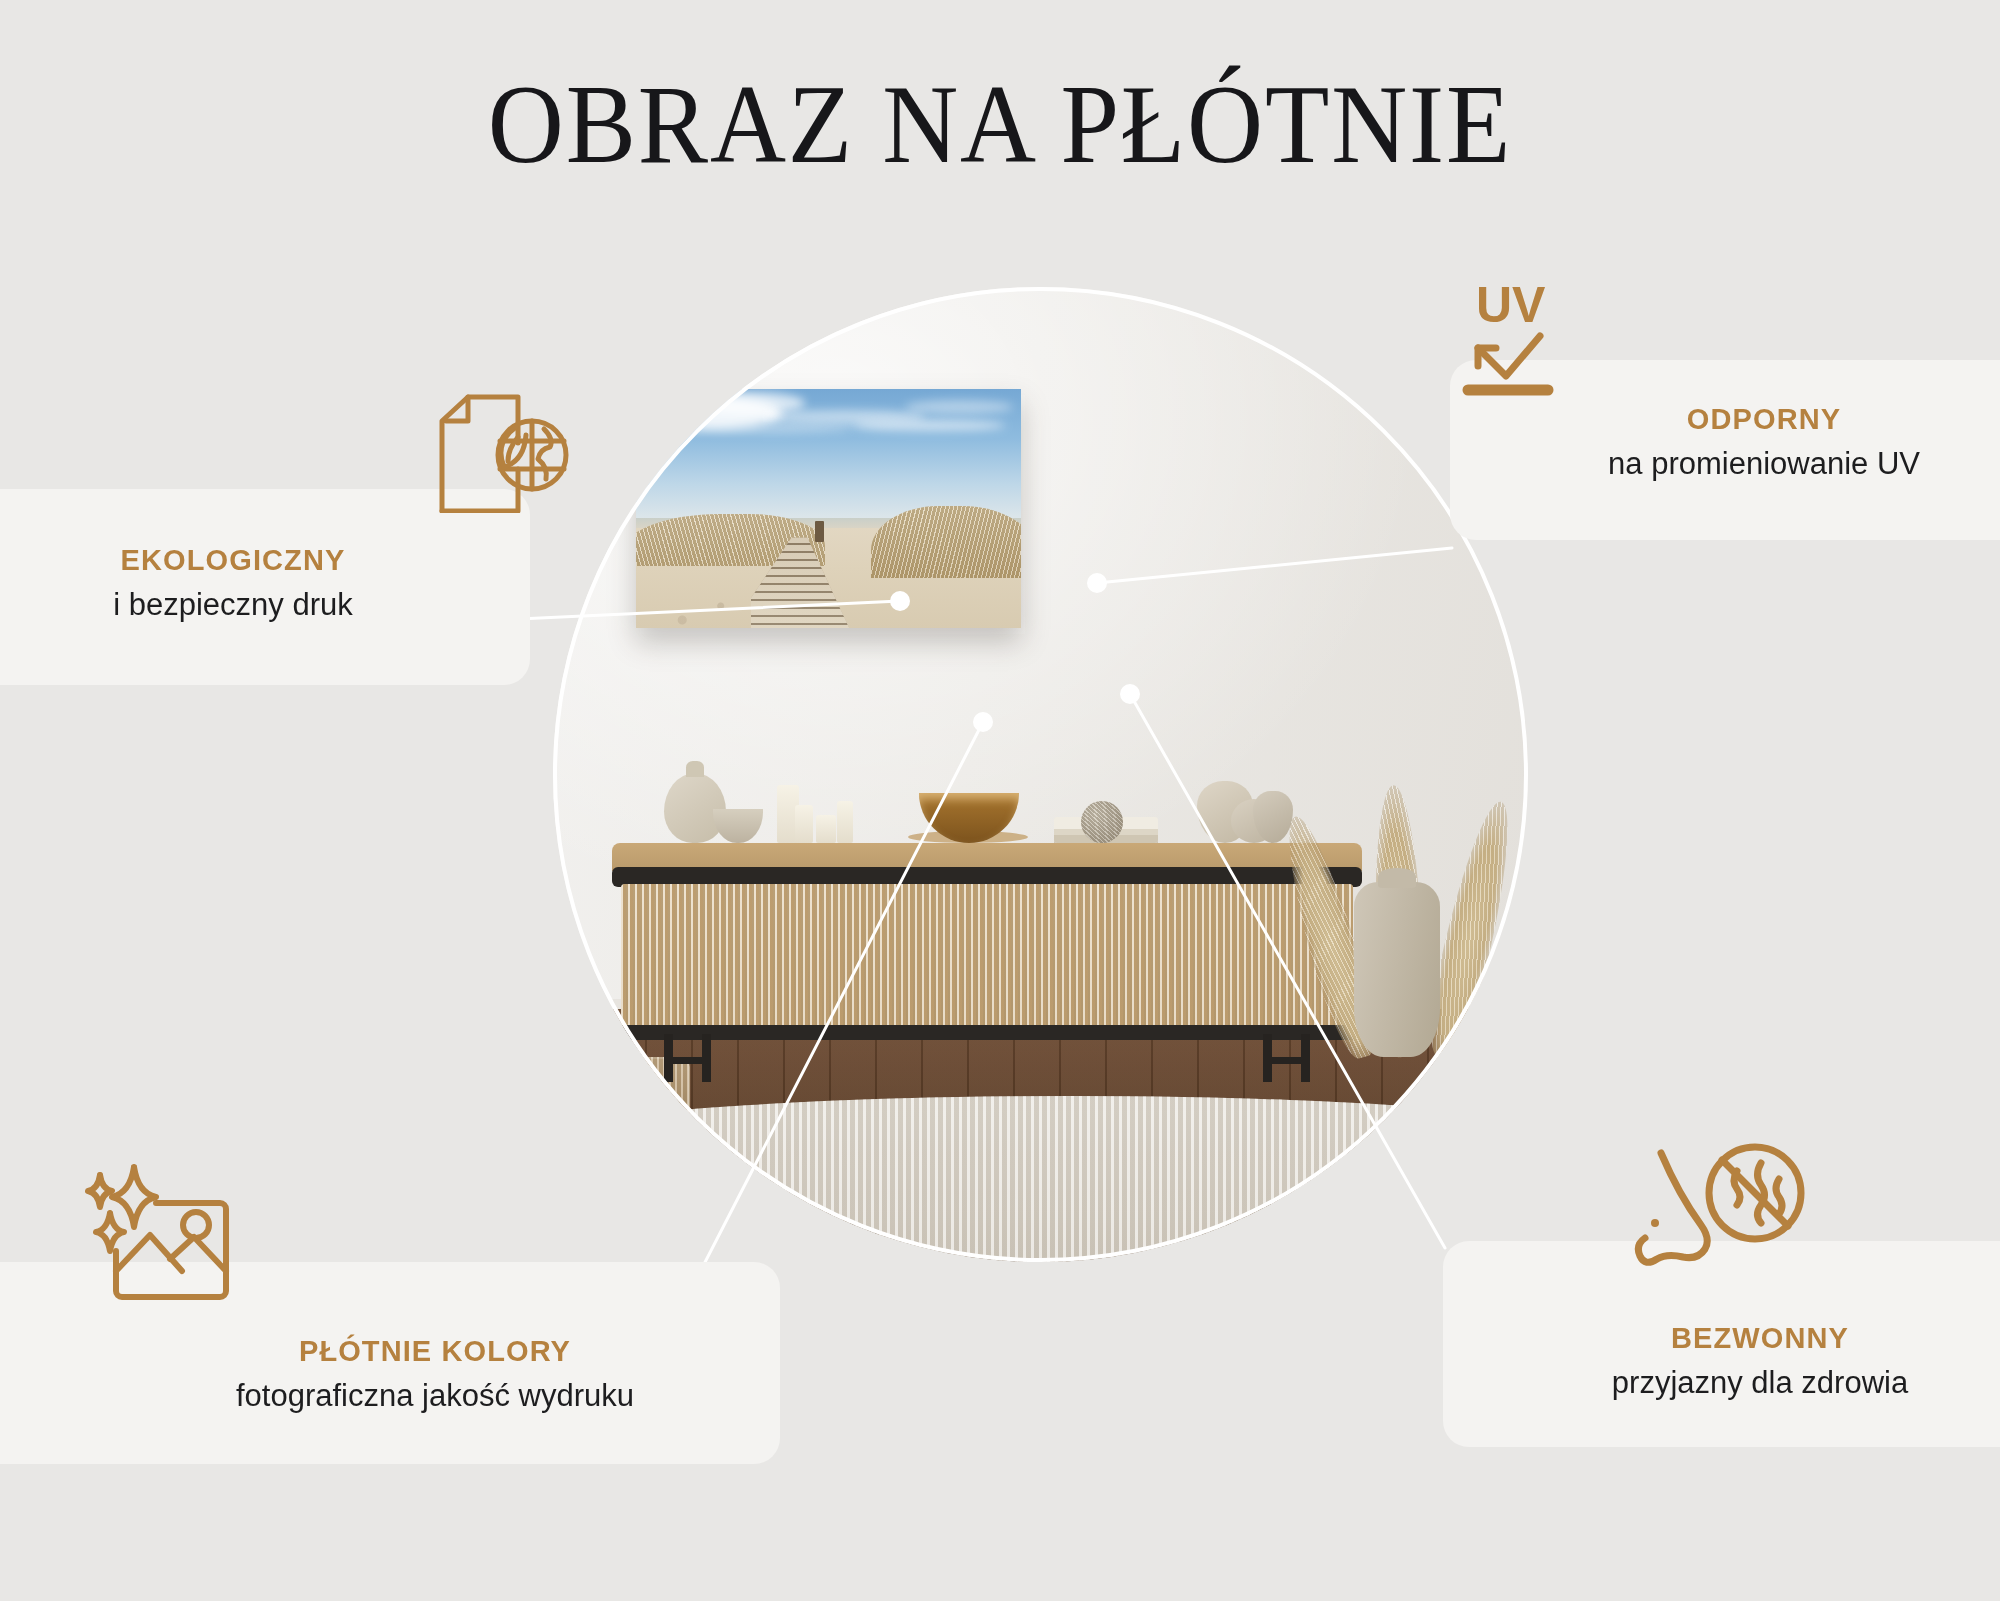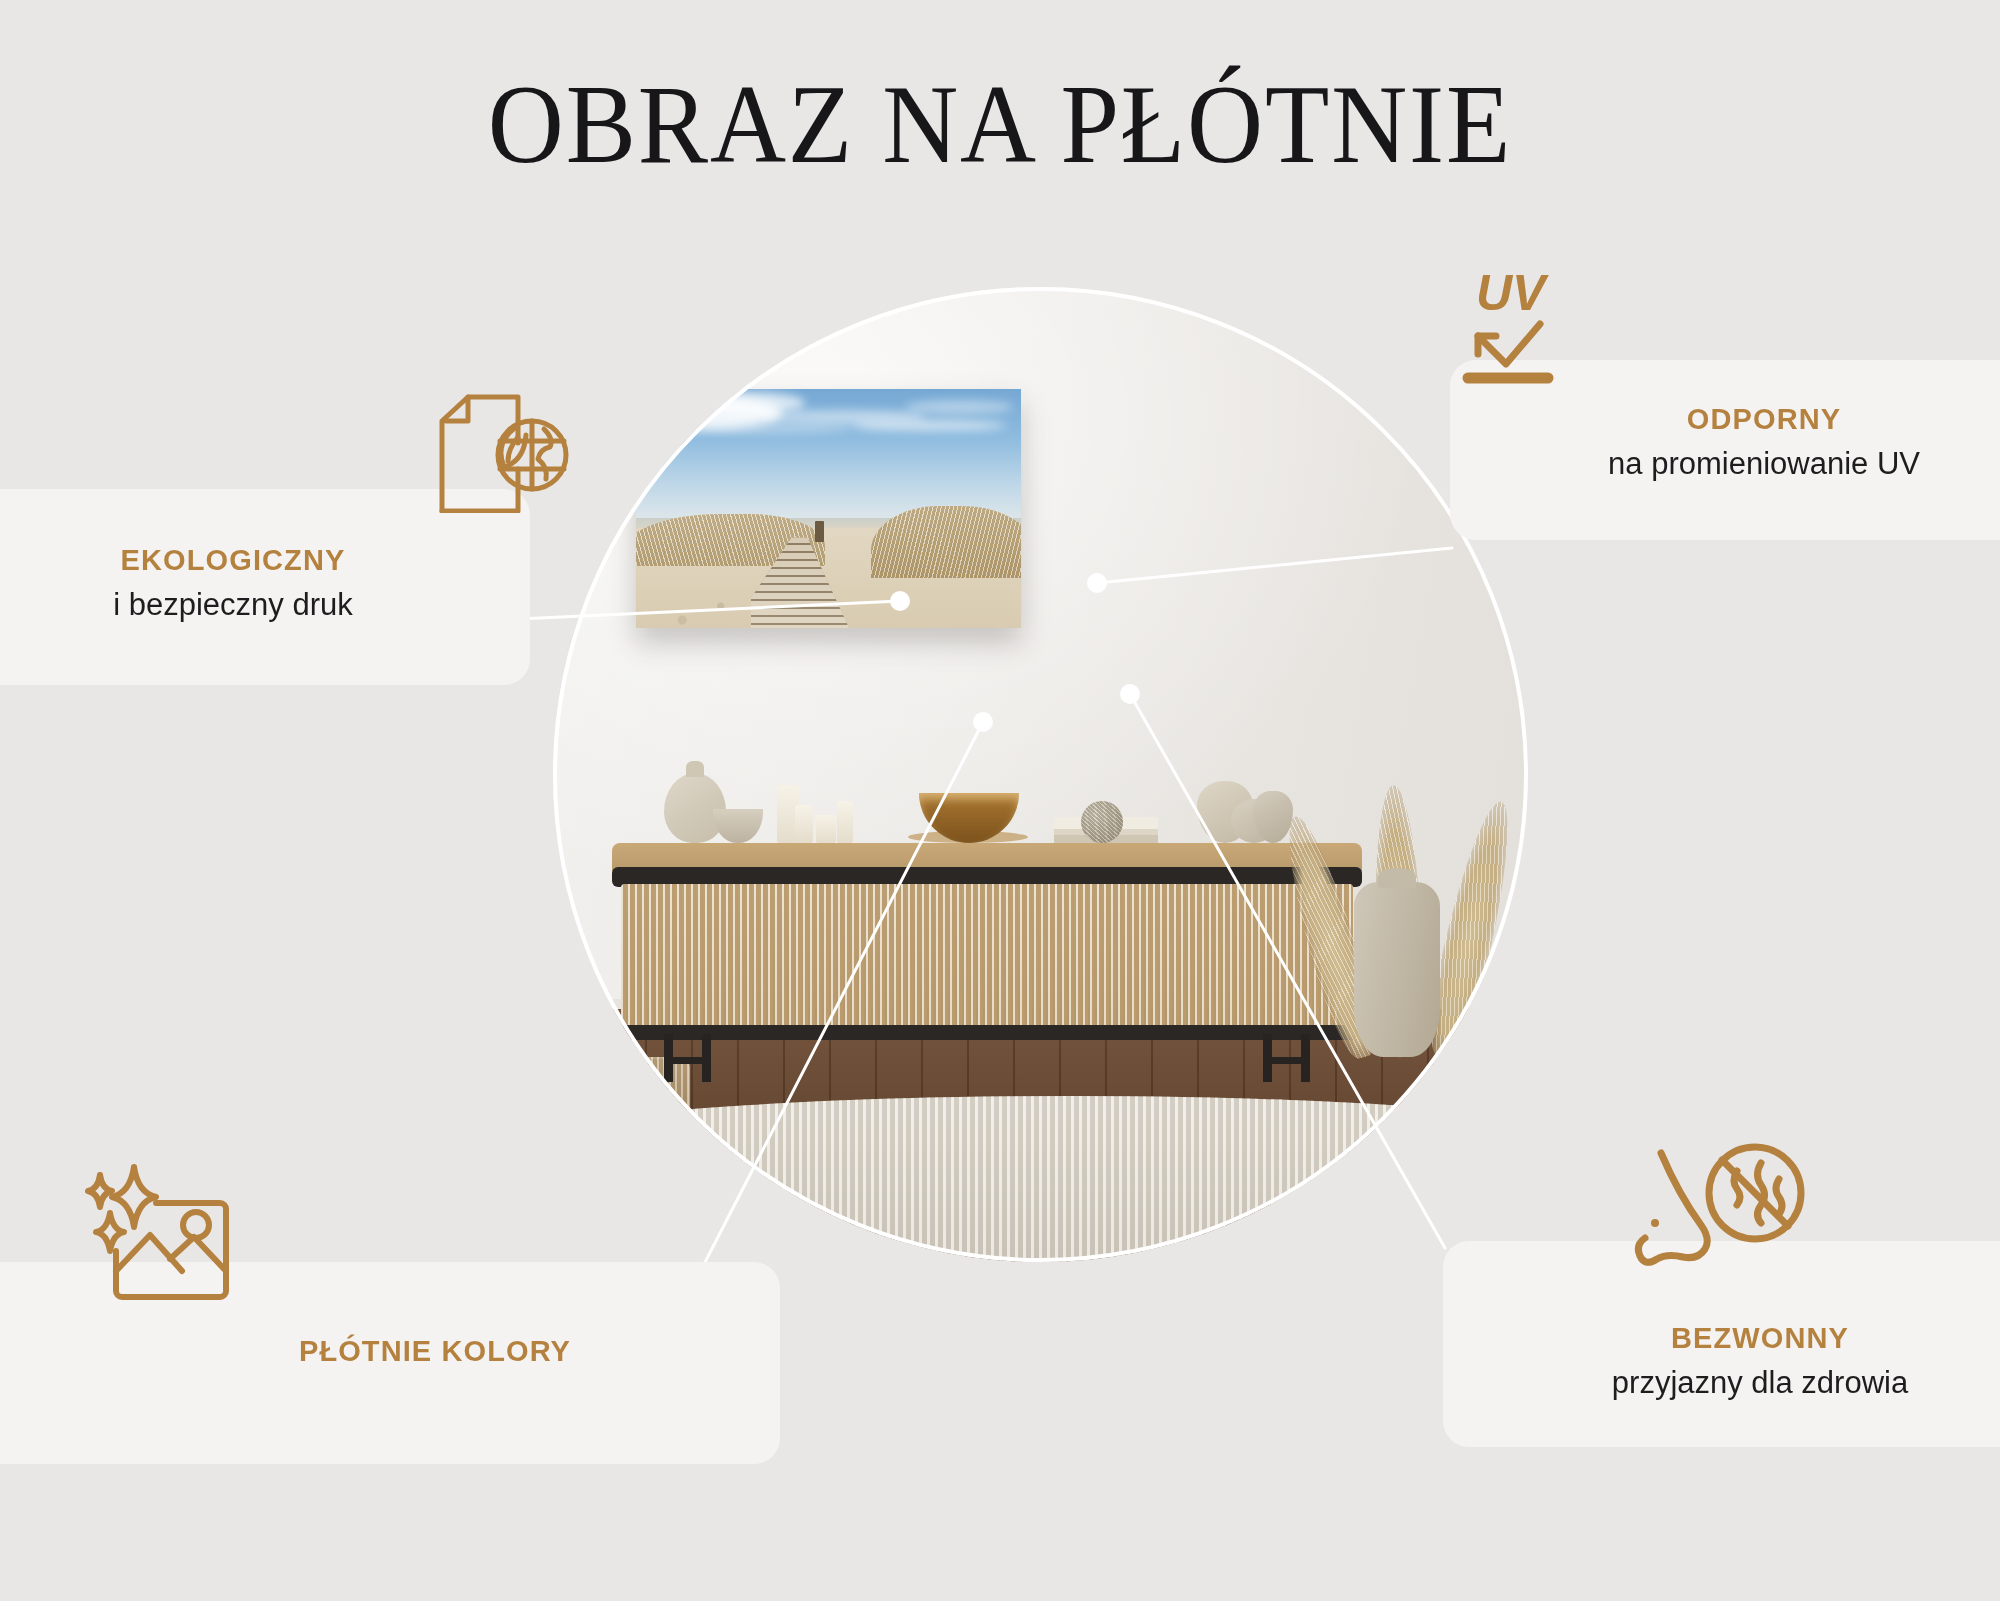--- a/index.html
+++ b/index.html
@@ -213,21 +213,21 @@
   .card-eco .card-text{padding-top:52px;padding-right:24px;}
   .card-uv{left:1450px;top:360px;width:600px;height:180px;border-radius:26px 0 0 26px;}
   .card-uv .card-text{padding-top:40px;padding-left:28px;}
   .card-kolory{left:-40px;top:1262px;width:820px;height:202px;border-radius:0 26px 26px 0;}
   .card-kolory .card-text{padding-top:70px;padding-left:130px;}
   .card-bezwonny{left:1443px;top:1241px;width:600px;height:206px;border-radius:26px 0 0 26px;}
   .card-bezwonny .card-text{padding-top:78px;padding-left:34px;}
 
   .icon{position:absolute;z-index:10;}
   .icon-eco{left:424px;top:393px;width:162px;height:120px;}
-  .icon-uv{left:1462px;top:268px;width:172px;height:130px;font-style:italic;}
+  .icon-uv{left:1462px;top:280px;width:172px;height:130px;}
   .icon-kolory{left:78px;top:1153px;width:175px;height:152px;}
   .icon-bezwonny{left:1633px;top:1135px;width:180px;height:155px;}
 </style>
 </head>
 <body>
 
 <div id="stage">
 
   <div class="title">OBRAZ NA PŁÓTNIE</div>
 
@@ -336,20 +336,21 @@
       <text x="14" y="42" font-family="Liberation Sans, sans-serif" font-size="50" font-weight="bold" fill="#b5813f" stroke="none">UV</text>
       <path d="M78 56 L44 96 L16 68"></path>
       <path d="M16 68 L34 68 M16 68 L16 86"></path>
       <path d="M6 110 H86" stroke-width="11"></path>
     </svg>
   </div>
 
   <div class="card card-kolory">
     <div class="card-text">
       <span class="kicker">PŁÓTNIE KOLORY</span>
+      <span class="sub">fotograficzna jakość wydruku</span>
     </div>
   </div>
   <div class="icon icon-kolory">
     <svg viewBox="0 0 175 152" width="175" height="152" fill="none" stroke="#b5813f" stroke-width="6" stroke-linecap="round" stroke-linejoin="round">
       <path d="M78 50 H142 a6 6 0 0 1 6 6 V138 a6 6 0 0 1 -6 6 H44 a6 6 0 0 1 -6 -6 V98"></path>
       <path d="M38 118 L72 82 L104 118 M92 106 L116 84 L148 118"></path>
       <circle cx="118" cy="72" r="13"></circle>
       <path d="M56 14 q4 26 22 30 q-18 4 -22 30 q-4 -26 -22 -30 q18 -4 22 -30"></path>
       <path d="M22 22 q2 14 12 16 q-10 2 -12 16 q-2 -14 -12 -16 q10 -2 12 -16"></path>
       <path d="M32 60 q3 17 14 19 q-11 2 -14 19 q-3 -17 -14 -19 q11 -2 14 -19"></path>

